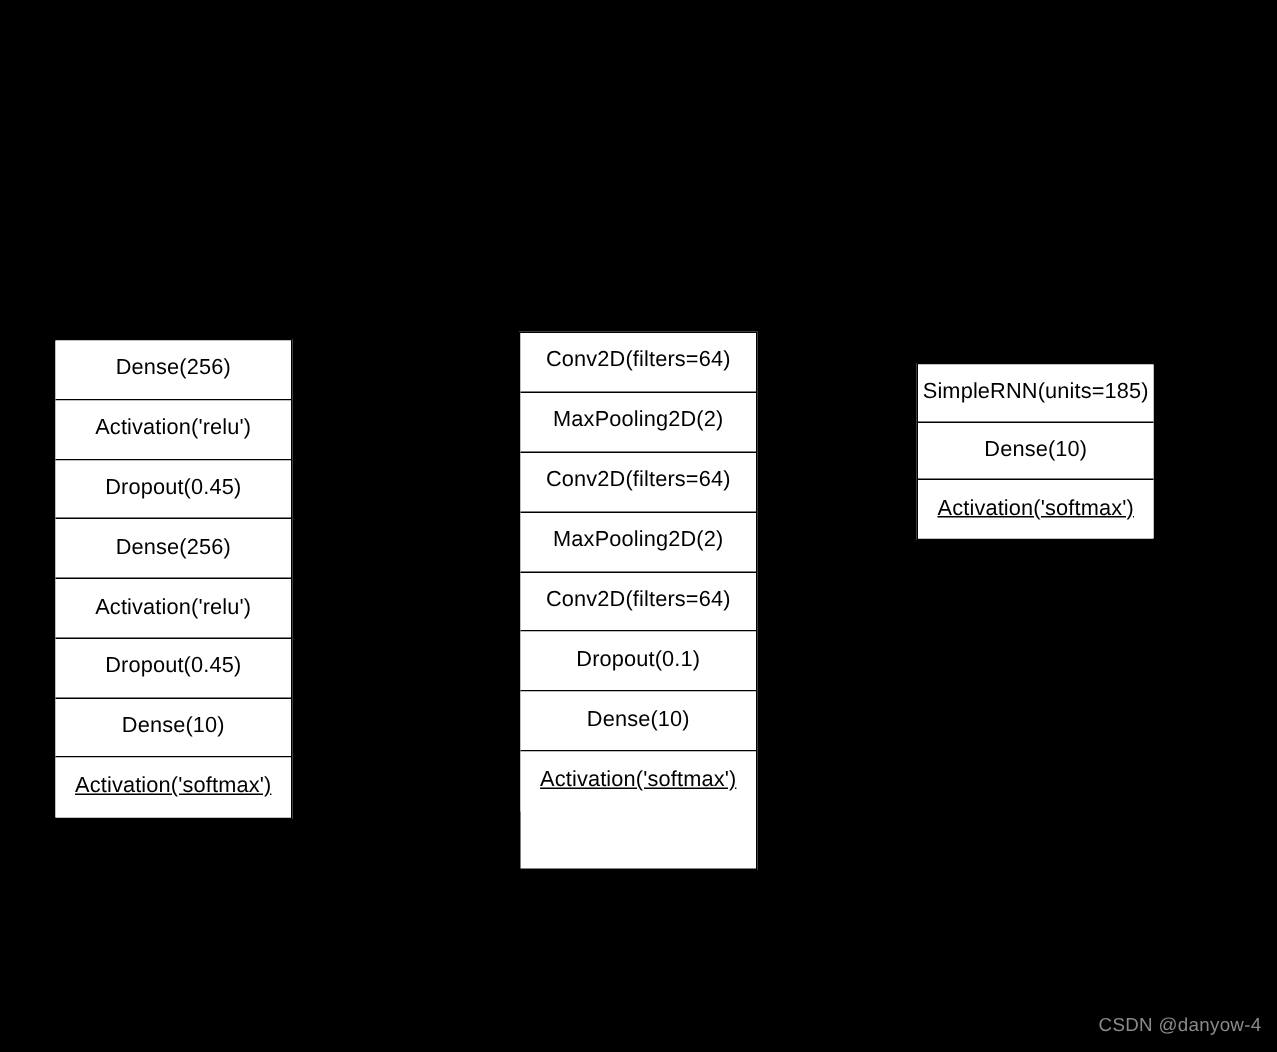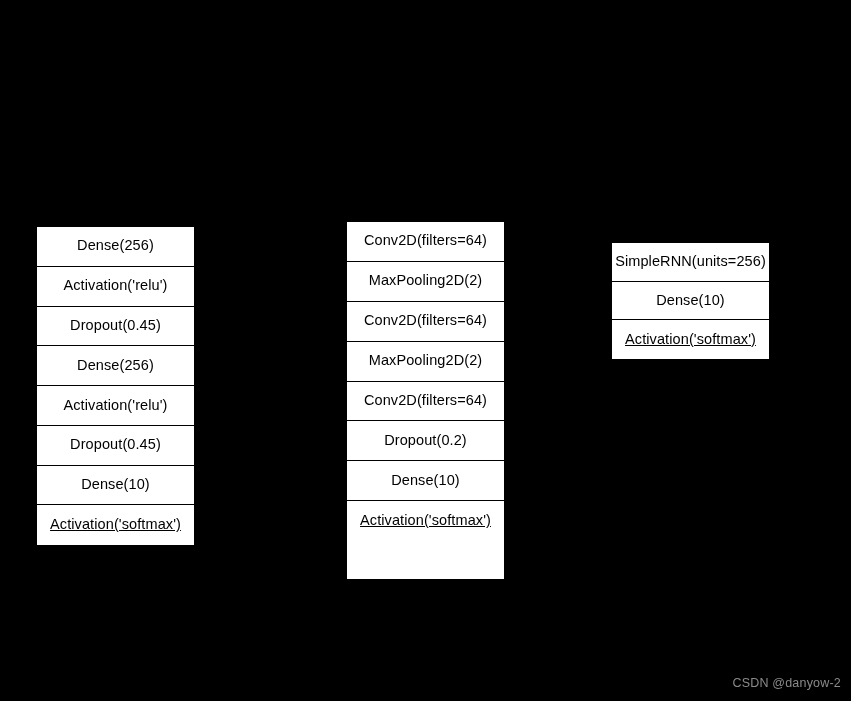--- a/index.html
+++ b/index.html
@@ -105,26 +105,26 @@
       <div class="layer-cell">Dense(10)</div>
       <div class="layer-cell">Activation('softmax')</div>
     </div>
 
   <div class="stack" id="stack-cnn">
       <div class="layer-cell">Conv2D(filters=64)</div>
       <div class="layer-cell">MaxPooling2D(2)</div>
       <div class="layer-cell">Conv2D(filters=64)</div>
       <div class="layer-cell">MaxPooling2D(2)</div>
       <div class="layer-cell">Conv2D(filters=64)</div>
-      <div class="layer-cell">Dropout(0.2)</div>
+      <div class="layer-cell">Dropout(0.1)</div>
       <div class="layer-cell">Dense(10)</div>
       <div class="layer-cell">Activation('softmax')</div>
     </div>
 
   <div class="stack" id="stack-rnn">
-      <div class="layer-cell">SimpleRNN(units=256)</div>
+      <div class="layer-cell">SimpleRNN(units=185)</div>
       <div class="layer-cell">Dense(10)</div>
       <div class="layer-cell">Activation('softmax')</div>
     </div>
 
-  <div id="watermark" style="color: rgb(138, 138, 138);">CSDN @danyow-2</div>
+  <div id="watermark" style="color: rgb(138, 138, 138);">CSDN @danyow-4</div>
 
 </div>
 
 </body></html>

